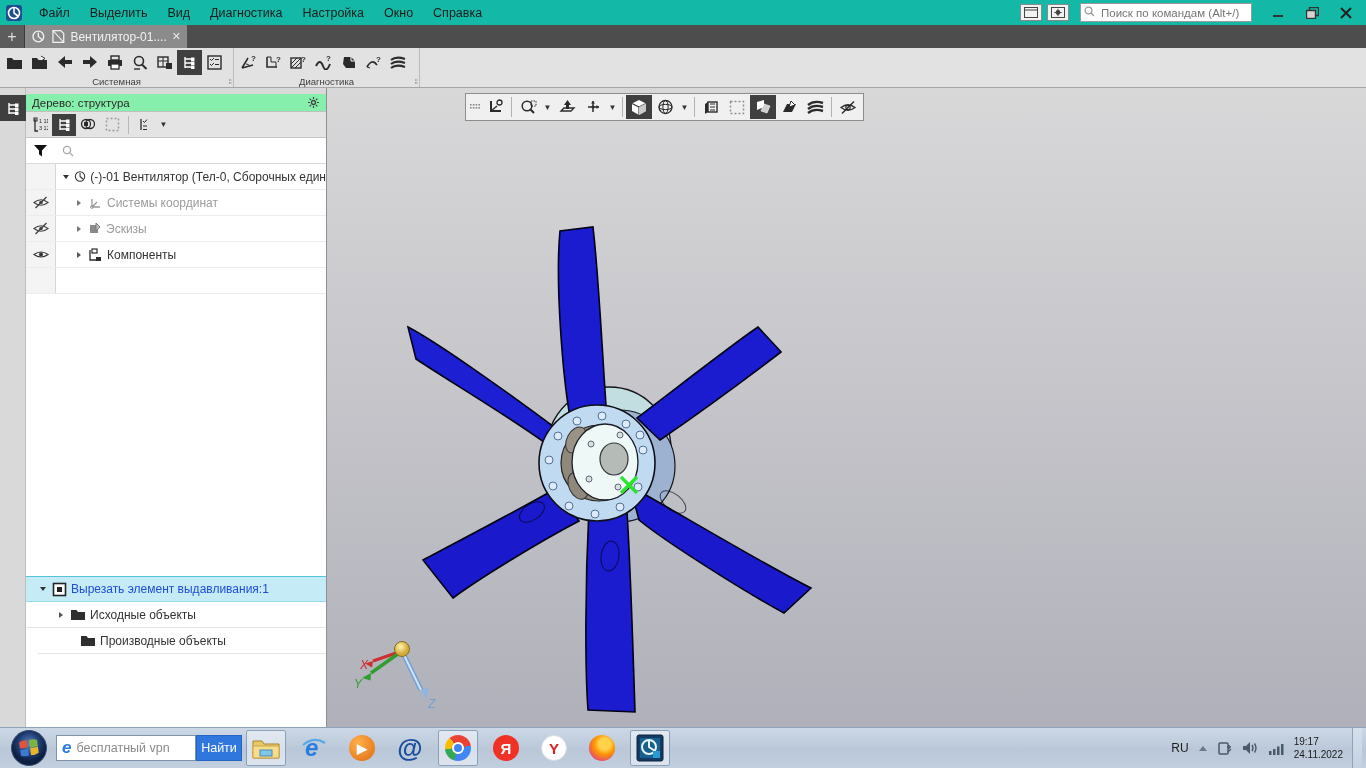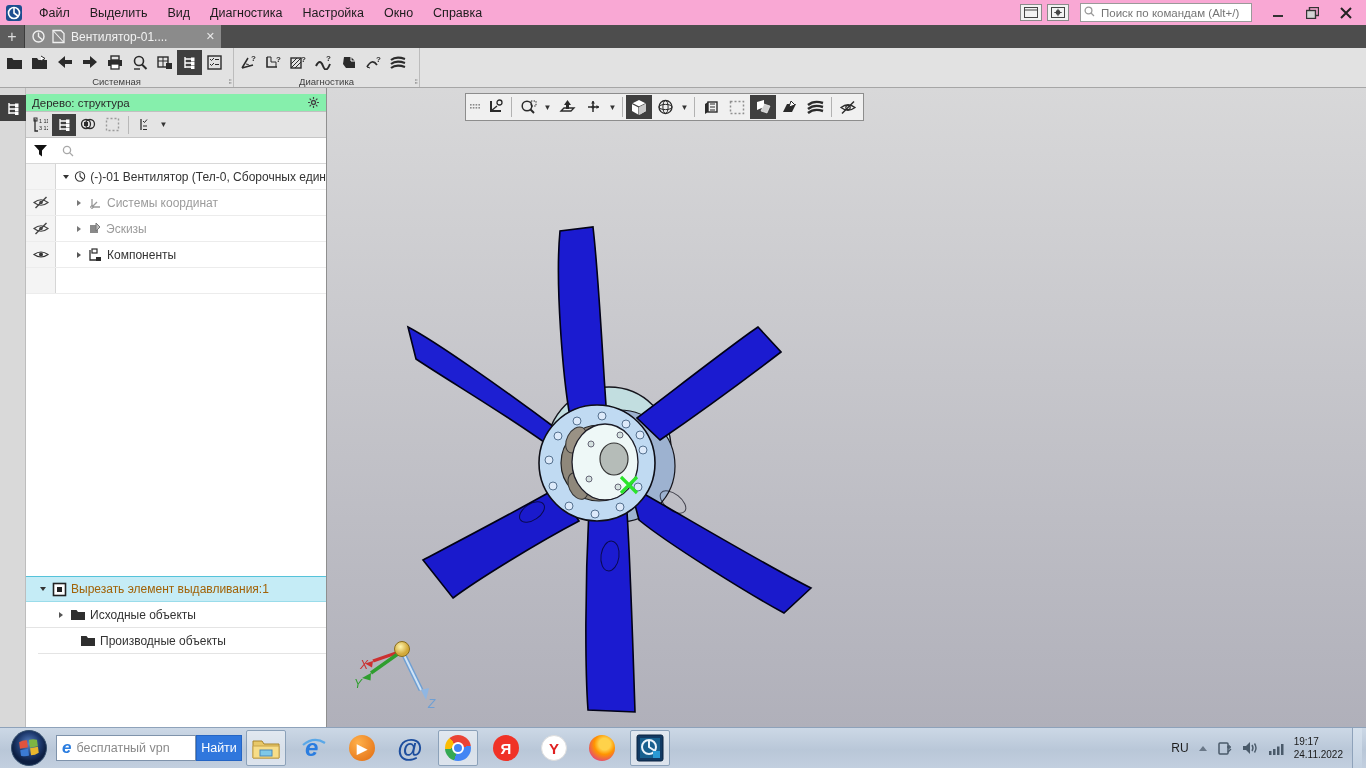--- a/index.html
+++ b/index.html
@@ -3,41 +3,41 @@
 <meta charset="utf-8">
 <style>
   * { margin:0; padding:0; box-sizing:border-box; }
   html,body { width:1366px; height:768px; overflow:hidden;
     font-family:"Liberation Sans", sans-serif; background:#d4d4d4; }
   .abs { position:absolute; }
   svg { display:block; }
 
   
   .titlebar { position:absolute; left:0; top:0; width:1366px; height:25px;
-    background:#f9a8d4; display:flex; align-items:center; }
+    background:#14b8a6; display:flex; align-items:center; }
   .applogo { width:18px; height:18px; margin:0 6px 0 5px; }
   .menu { display:flex; height:100%; align-items:center; }
   .menu-item { padding:0 10px; font-size:12.5px; color:#1c1c1c; height:100%;
     display:flex; align-items:center; cursor:default; }
   .tb-right { margin-left:auto; display:flex; align-items:center; height:100%; }
   .tb-sq { width:22px; height:17px; border:1px solid #8a8a8a; background:#f2f2f2;
     margin-right:5px; display:flex; align-items:center; justify-content:center; }
   .cmd-search { width:172px; height:19px; border:1px solid #9a9a9a; background:#fff;
     font-size:11.5px; color:#8a8a8a; padding:0 4px 0 20px; margin:0 12px 0 6px; }
   .searchwrap { position:relative; }
   .searchwrap .mag { position:absolute; left:10px; top:3px; }
   .winbtn { width:28px; height:19px; display:flex; align-items:center;
     justify-content:center; margin-right:6px; }
 
   
   .tabbar { position:absolute; left:0; top:25px; width:1366px; height:23px;
     background:#4d4d4d; display:flex; align-items:stretch; }
   .newtab { width:25px; background:#5c5c5c; color:#ddd; font-size:16px;
     display:flex; align-items:center; justify-content:center; border-right:1px solid #3c3c3c; }
-  .tab { width:196px; background:#8b8b8b; color:#f2f2f2; font-size:12px;
+  .tab { width:162px; background:#8b8b8b; color:#f2f2f2; font-size:12px;
     display:flex; align-items:center; padding:0 6px; gap:5px; }
   .tab .close { margin-left:auto; color:#e8e8e8; font-size:11px; }
 
   
   .toolbar { position:absolute; left:0; top:48px; width:1366px; height:40px;
     background:#e2e2e2; border-bottom:1px solid #a6a6a6; display:flex; }
   .tgroup { display:flex; flex-direction:column; border-right:1px solid #bcbcbc; }
   .tg-icons { display:flex; align-items:center; height:29px; padding:0 2px; }
   .tg-label { height:11px; font-size:9.5px; color:#3e3e3e; text-align:center;
     position:relative; }
@@ -77,21 +77,21 @@
   .gutter { width:30px; border-right:1px solid #d6d6d6; background:#f4f4f4;
     display:flex; align-items:center; justify-content:center; }
   .tcontent { flex:1; display:flex; align-items:center; gap:4px; padding-left:6px;
     overflow:hidden; white-space:nowrap; }
   .indent1 { padding-left:18px; } .indent2 { padding-left:30px; }
   .muted { color:#9b9b9b; }
   .exp { width:10px; display:flex; justify-content:center; }
   .bottom-sec { position:absolute; left:0; top:488px; width:100%; }
   .sel-row { height:26px; background:#c5ecf6; border-top:1px solid #56c3da;
     border-bottom:1px solid #9adcEA; display:flex; align-items:center; gap:4px;
-    font-size:12px; color:#a16207; padding-left:12px; }
+    font-size:12px; color:#1d4ed8; padding-left:12px; }
   .sub-row { height:26px; display:flex; align-items:center; gap:4px; font-size:12px;
     color:#333; border-bottom:1px solid #e4e4e4; background:#fff; }
 
   
   .viewport { position:absolute; left:327px; top:0; width:1039px; height:639px;
     background:linear-gradient(180deg,#d8d8d9 0%, #c6c6cb 45%, #b0b0ba 100%); }
   .vtoolbar { position:absolute; left:138px; top:5px; height:28px; background:#f0f0f0;
     border:1px solid #8d8d8d; display:flex; align-items:center; padding:0 2px; }
   .vbtn { width:26px; height:24px; display:flex; align-items:center; justify-content:center; }
   .vbtn.active { background:#3f3f3f; }

